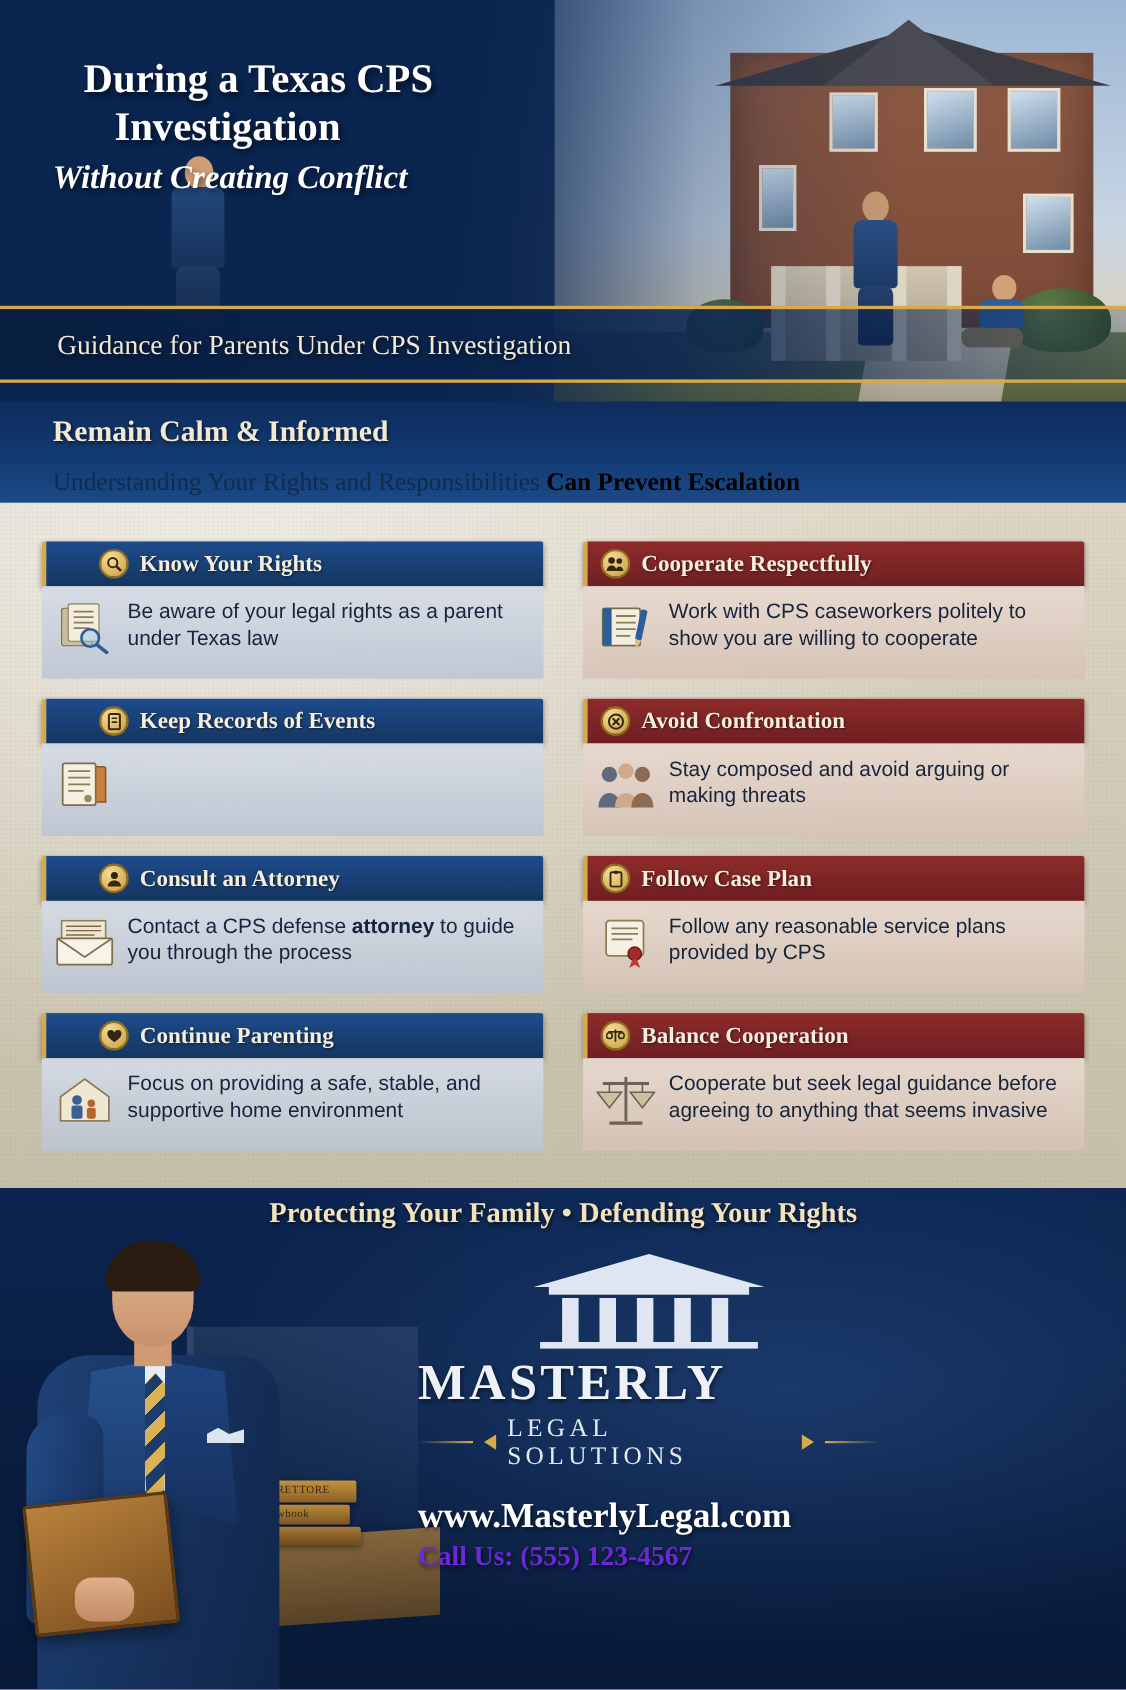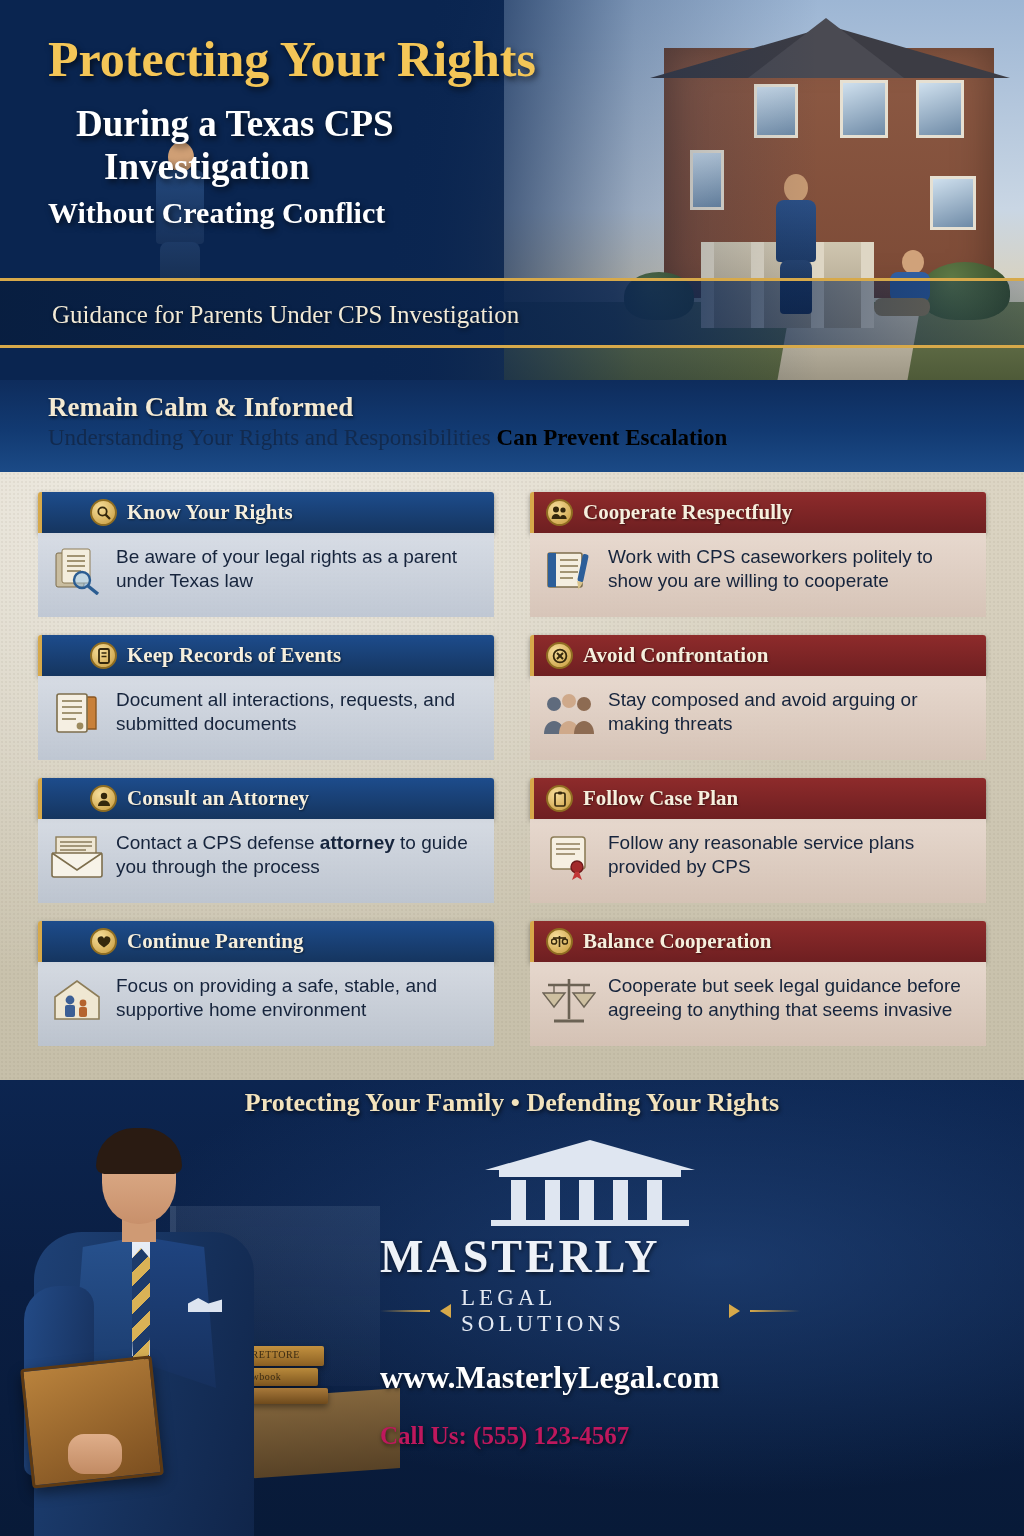--- a/index.html
+++ b/index.html
@@ -87,38 +87,39 @@
   .title-sub {
     font-family: "Liberation Serif", serif;
     font-weight: bold; font-size: 37px; line-height: 1.15;
     color: #ffffff; margin-top: 18px; padding-left: 28px;
     text-shadow: 2px 3px 6px rgba(0,0,0,.65);
   }
   .title-third {
     font-family: "Liberation Serif", serif;
     font-weight: bold; font-size: 30px; color: #ffffff; margin-top: 8px;
     text-shadow: 2px 3px 6px rgba(0,0,0,.6);
+    font-style: italic;
   }
 
   .band {
     position: absolute; left: 0; top: 278px; width: 1024px; height: 70px;
     background: linear-gradient(90deg, rgba(8,30,64,.96), rgba(10,37,80,.86) 60%, rgba(10,37,80,.25));
     border-top: 3px solid #d7a94a;
     border-bottom: 3px solid #d7a94a;
     z-index: 6;
   }
   .band-text {
     font-family: "Liberation Serif", serif;
     font-size: 25px; color: #f2ead6; padding: 20px 0 0 52px;
     text-shadow: 1px 2px 4px rgba(0,0,0,.6);
   }
 
   
   .sec {
-    position: absolute; left: 0; top: 380px; width: 1024px; height: 92px;
+    position: absolute; left: 0; top: 365px; width: 1024px; height: 92px;
     background: linear-gradient(180deg,#0e2c5c,#123a72 55%, #1b4a86 100%);
   }
   .sec h2 {
     font-family: "Liberation Serif", serif;
     font-size: 27px; color: #f3e9d2; padding: 12px 0 0 48px; font-weight: bold;
     text-shadow: 1px 2px 3px rgba(0,0,0,.55);
   }
   .sec-sub {
     position: absolute; left: 0; top: 425px; width: 1024px;
     font-family: "Liberation Serif", serif;
@@ -211,21 +212,21 @@
     text-shadow: 1px 2px 4px rgba(0,0,0,.6);
   }
   .brand-rule { display:flex; align-items:center; justify-content:center; gap:10px; margin-top: 2px; }
   .brand-rule .ln { height: 2px; width: 52px; background: linear-gradient(90deg, rgba(215,169,74,0), #d7a94a); }
   .brand-rule .ln.r { background: linear-gradient(270deg, rgba(215,169,74,0), #d7a94a); }
   .brand-rule .tri { width:0;height:0;border-top:7px solid transparent;border-bottom:7px solid transparent; }
   .brand-rule .tri.l { border-right: 11px solid #d7a94a; }
   .brand-rule .tri.r { border-left: 11px solid #d7a94a; }
   .brand-sub { font-family: "Liberation Serif", serif; font-size: 23px; letter-spacing: 4px; color: #e4e9f2; }
   .site { font-family: "Liberation Serif", serif; font-weight: bold; font-size: 32px; color: #ffffff; margin-top: 22px; text-shadow: 1px 2px 4px rgba(0,0,0,.6);}
-  .phone { font-family: "Liberation Serif", serif; font-weight: bold; font-size: 25px; color: #be185d; margin-top: 26px; text-shadow: 1px 2px 4px rgba(0,0,0,.6);}
+  .phone { font-family: "Liberation Serif", serif; font-weight: bold; font-size: 25px; color: #6d28d9; margin-top: 6px; text-shadow: 1px 2px 4px rgba(0,0,0,.6);}
 
   
   .lawyer { position: absolute; left: 10px; bottom: 0; width: 330px; height: 420px; z-index: 6; }
   .lw-head { position:absolute; left: 92px; top: 22px; width: 74px; height: 86px; border-radius: 42% 42% 48% 48%; background: linear-gradient(180deg,#e3b592,#c8906b); }
   .lw-hair { position:absolute; left: 86px; top: 12px; width: 86px; height: 46px; border-radius: 46px 46px 10px 10px; background: #2a1b12; }
   .lw-neck { position:absolute; left: 112px; top: 100px; width: 34px; height: 26px; background:#cf9a74; }
   .lw-torso {
     position:absolute; left: 24px; top: 116px; width: 220px; height: 306px;
     background: linear-gradient(105deg,#1e4176,#16315c 55%, #10254a);
     border-radius: 48px 40px 0 0;
@@ -303,21 +304,20 @@
 
     <div class="person" style="left:148px; bottom:70px; width:66px; height:168px; z-index:3;">
       <div class="p-head" style="left:20px; top:0; width:26px; height:30px; background:#cf9f75;"></div>
       <div class="p-body" style="left:8px; top:28px; width:48px; height:74px; background:linear-gradient(180deg,#23487c,#17315a);"></div>
       <div class="p-body" style="left:12px; top:100px; width:40px; height:68px; background:linear-gradient(180deg,#1d3a66,#132845);"></div>
     </div>
 
     <div class="hero-fade"></div>
 
     <div class="title-block">
-      <div class="title-main">Protecting Your Rights</div>
       <div class="title-sub">During a Texas CPS</div>
       <div class="title-sub" style="padding-left:56px; margin-top:0;">Investigation</div>
       <div class="title-third">Without Creating Conflict</div>
     </div>
   </div>
 
   <div class="band">
     <div class="band-text">Guidance for Parents Under CPS Investigation</div>
   </div>
 
@@ -409,21 +409,20 @@
             <rect x="5" y="3" width="30" height="38" rx="2" fill="#f5efe2" stroke="#7d6e4c" stroke-width="1.6"></rect>
             <g stroke="#8d7d58" stroke-width="1.6">
               <line x1="10" y1="10" x2="30" y2="10"></line>
                 <line x1="10" y1="16" x2="30" y2="16"></line>
               <line x1="10" y1="22" x2="30" y2="22"></line>
                 <line x1="10" y1="28" x2="24" y2="28"></line>
             </g>
             <circle cx="28" cy="35" r="3.4" fill="#9c8a5e"></circle>
           </svg>
         </div>
-        <div class="txt">Document all interactions, requests, and submitted documents</div>
       </div>
     </div>
 
     <div class="card red">
       <div class="card-head">
         <div class="badge">
           <svg width="16" height="16" viewBox="0 0 16 16">
               <circle cx="8" cy="8" r="6.4" fill="none" stroke="#34270c" stroke-width="1.8"></circle>
               <line x1="5" y1="5" x2="11" y2="11" stroke="#34270c" stroke-width="1.9"></line>
               <line x1="11" y1="5" x2="5" y2="11" stroke="#34270c" stroke-width="1.9"></line>

